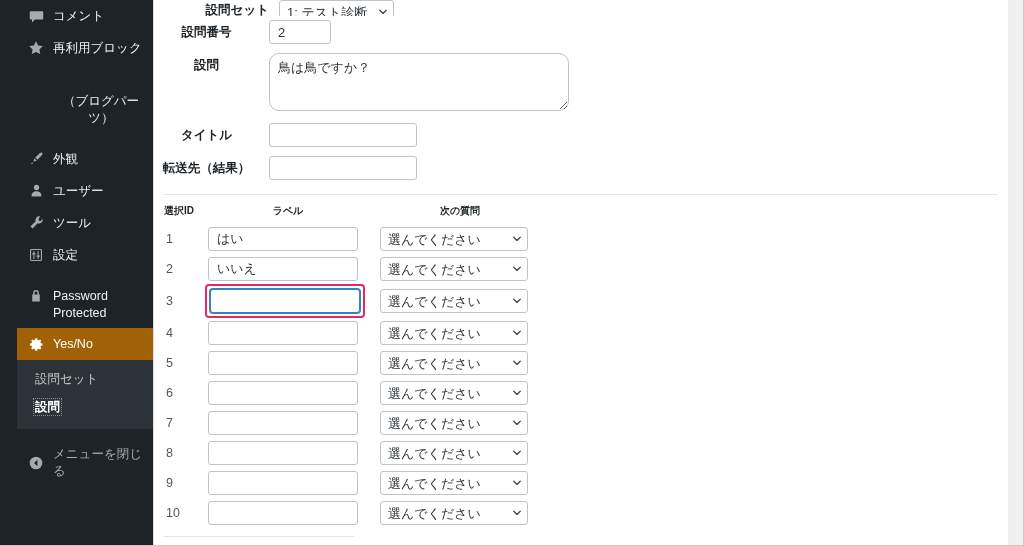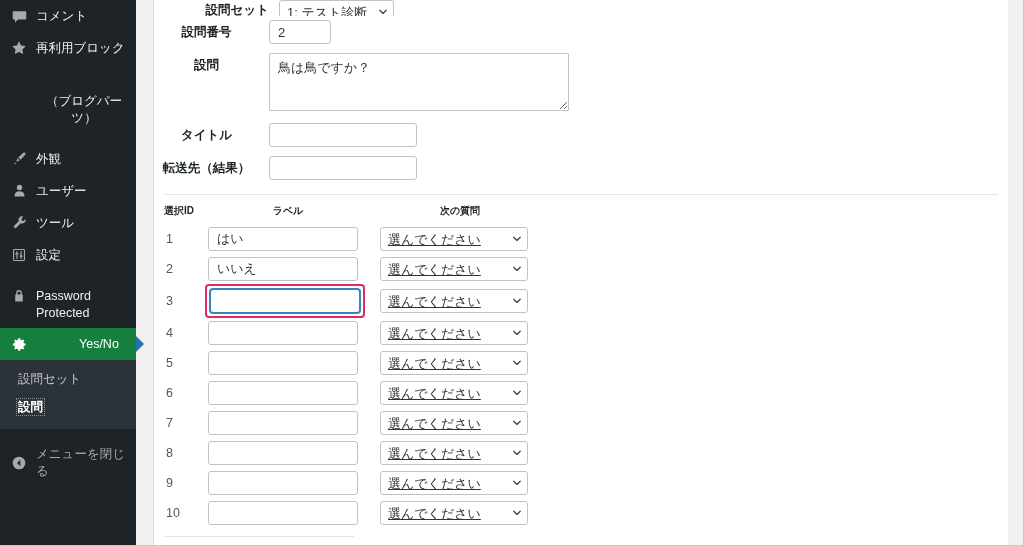--- a/index.html
+++ b/index.html
@@ -24,20 +24,21 @@
 
   
   #sidebar {
     position: absolute;
     left: 0; top: 0;
     width: 136px;
     height: 546px;
     background: #1d2327;
     color: #f0f0f1;
     font-size: 13px;
+    padding-left: 17px;
   }
   .menu-item {
     position: relative;
     display: flex;
     align-items: flex-start;
     padding: 7px 0 7px 9px;
     color: #f0f0f1;
     line-height: 1.35;
     box-sizing: border-box;
   }
@@ -60,23 +61,22 @@
   .menu-item.two-line .mi-label {
     text-align: left;
   }
   .menu-item.two-line .mi-label .l2 {
     display: block;
     text-align: center;
     padding-right: 4px;
     margin-top: 36px;
   }
   .menu-item.current {
-    background: #15803d;
+    background: #a16207;
     color: #fff;
-    gap: 43px;
   }
   .menu-item.current .mi-icon { color: #fff; }
   .menu-item.current .mi-label { color: #fff; font-weight: 400; }
   .menu-item.current::after {
     content: "";
     position: absolute;
     right: -8px;
     top: 50%;
     margin-top: -8px;
     width: 0; height: 0;
@@ -166,21 +166,21 @@
   }
   input.txt::placeholder { color: #8c8f94; }
   input.w-num { width: 62px; }
   input.w-title { width: 148px; }
 
   textarea.ta {
     font-family: "Liberation Sans", "DejaVu Sans", sans-serif;
     font-size: 13px;
     color: #2c3338;
     border: 1px solid #c0c3c6;
-    border-radius: 1px;
+    border-radius: 10px;
     background: #ffffff;
     padding: 4px 8px;
     width: 300px;
     height: 58px;
     box-sizing: border-box;
     resize: vertical;
     outline: none;
     line-height: 1.5;
   }
 
@@ -264,21 +264,21 @@
     vertical-align: middle;
   }
   table.choices td.c-id {
     font-size: 12.5px;
     color: #50575e;
     text-align: left;
     padding-left: 2px;
   }
   table.choices td.c-next { padding-left: 12px; }
   input.label-input { width: 150px; }
-  select.next-select { width: 148px; text-decoration: underline; }
+  select.next-select { width: 148px; }
 
   
   .focus-ring {
     display: inline-block;
     position: relative;
     padding: 3px;
     margin: -3px;
     border: 2px solid #e02a63;
     border-radius: 4px;
   }

